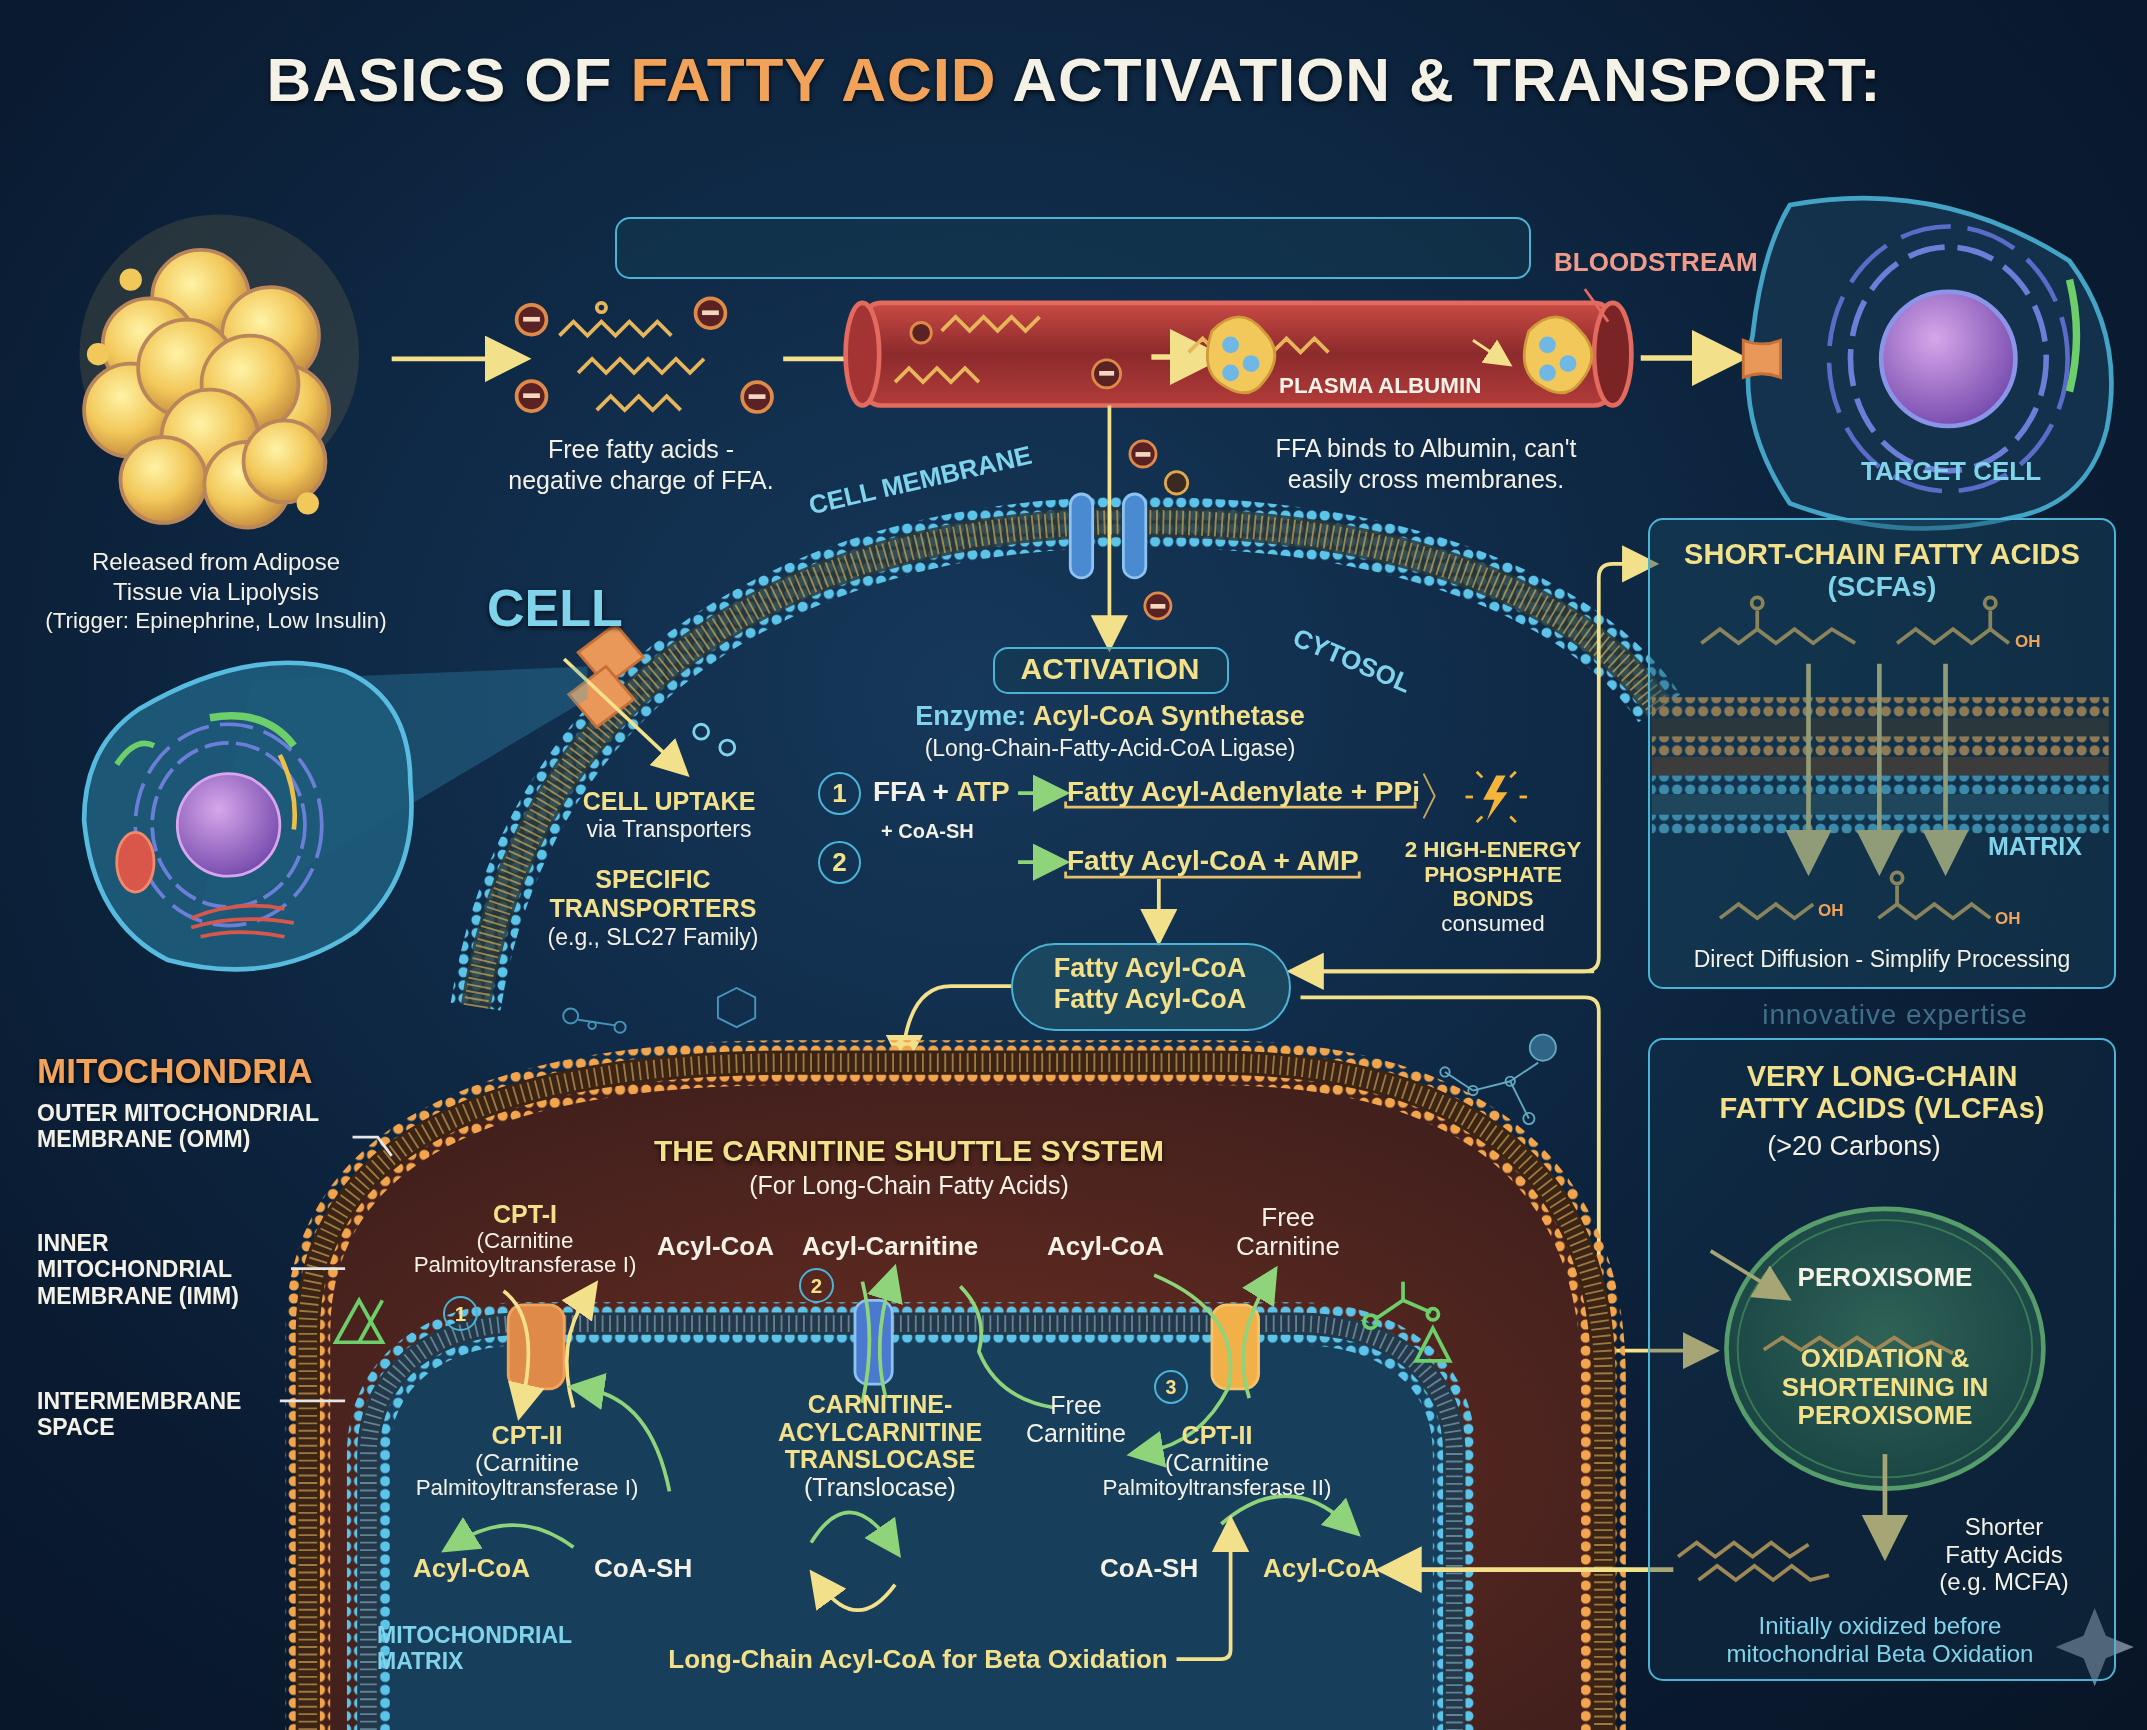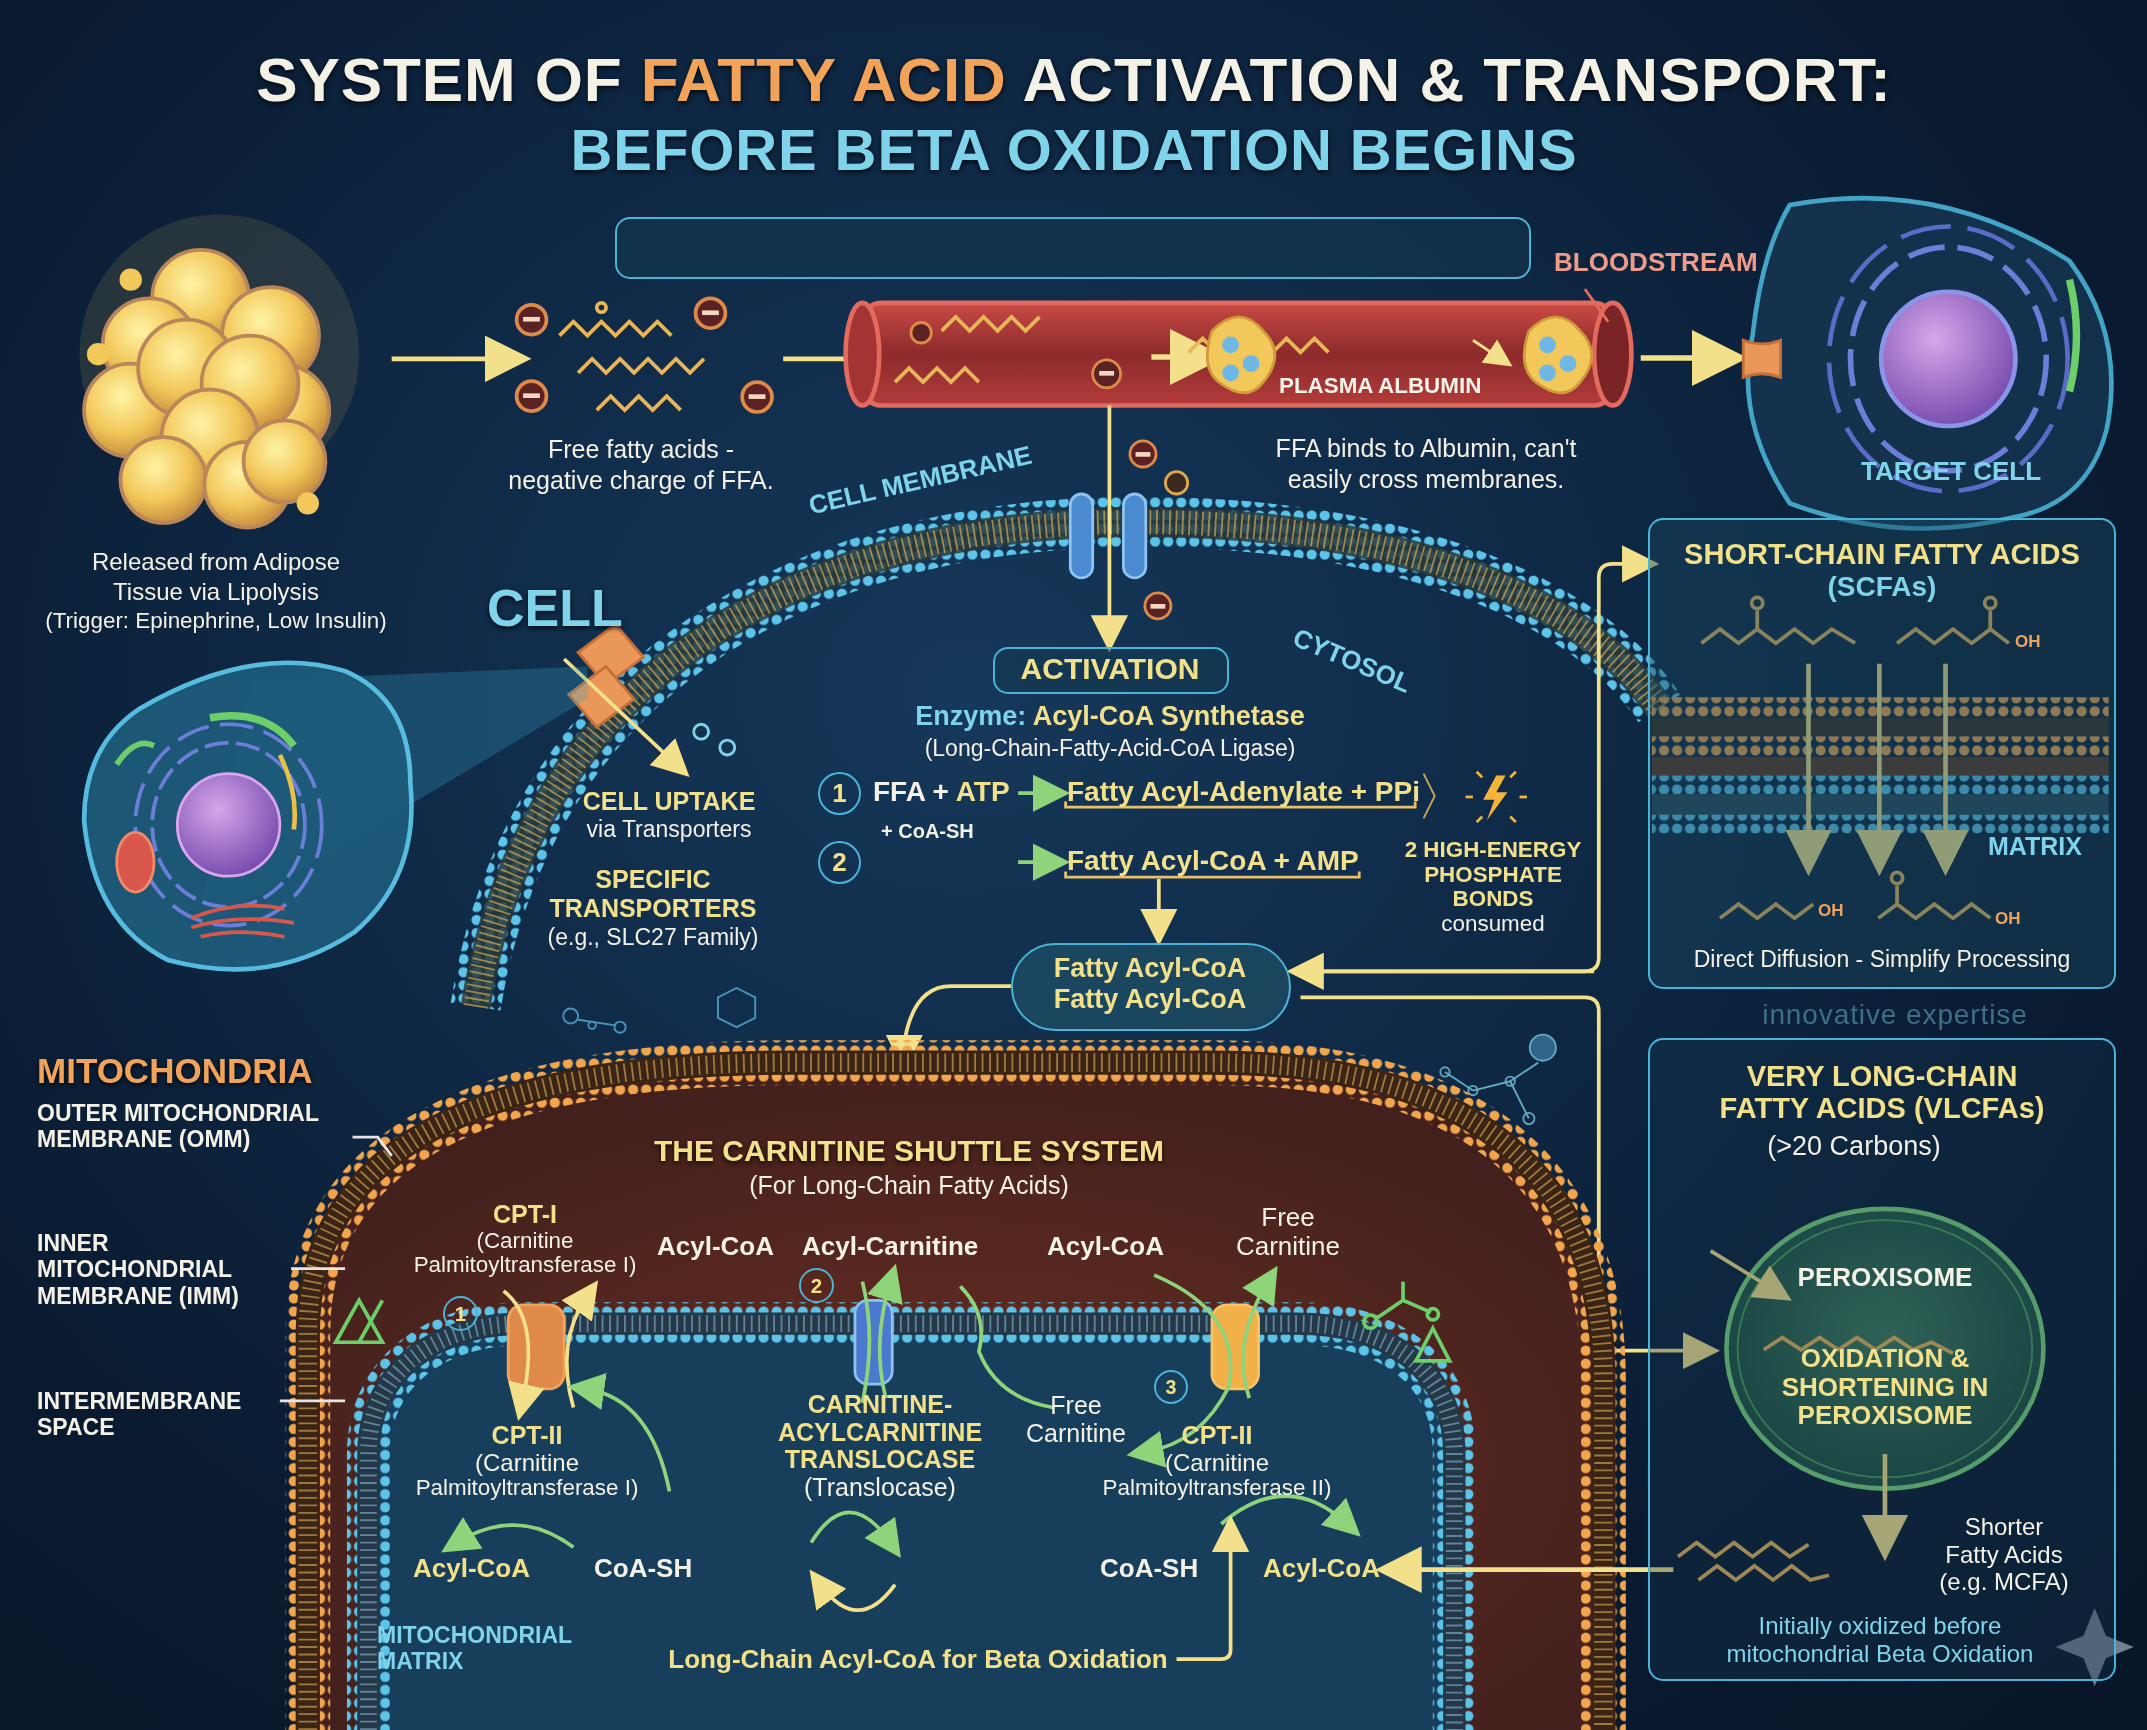--- a/index.html
+++ b/index.html
@@ -318,23 +318,22 @@
     <polyline points="1892,1448 1912,1435 1932,1448 1952,1435 1972,1448 1992,1435 2012,1448 2032,1435 2052,1448 2072,1440 2095,1452" stroke="#e8b65a" stroke-width="4" fill="none"></polyline>
   </g>
   <line x1="1835" y1="1342" x2="1905" y2="1385" stroke="#f3e08a" stroke-width="4" marker-end="url(#ay)"></line>
   <line x1="2022" y1="1560" x2="2022" y2="1650" stroke="#f3e08a" stroke-width="5" marker-end="url(#ay)"></line>
   <polyline points="1800,1670 1820,1655 1840,1670 1860,1655 1880,1670 1900,1655 1920,1670 1940,1657" stroke="#e8b65a" stroke-width="4" fill="none"></polyline>
   <polyline points="1822,1695 1842,1680 1862,1695 1882,1680 1902,1695 1922,1680 1942,1695 1962,1690" stroke="#e8b65a" stroke-width="4" fill="none"></polyline>
   <path d="M2235,1755 l12,-30 l12,30 l30,12 l-30,12 l-12,30 l-12,-30 l-30,-12z" fill="#b8c6d6" opacity=".6"></path>
 </svg>
 
 <div class="t c title1 white shadow" style="left:1074px;top:47px;">
-  <span>SYSTEM OF </span><span class="org">FATTY ACID</span><span> ACTIVATION &amp; TRANSPORT:</span>
-</div>
-<div class="t c title2 cyan shadow" style="left:1074px;top:119px;">BEFORE BETA OXIDATION BEGINS</div>
+  <span>BASICS OF </span><span class="org">FATTY ACID</span><span> ACTIVATION &amp; TRANSPORT:</span>
+</div>
 
 <div class="box" style="left:615px;top:217px;width:916px;height:62px;background:rgba(20,60,80,.45);"></div>
 <div class="t b pink" style="left:1554px;top:248px;font-size:26px;">BLOODSTREAM</div>
 <div class="t b white" style="left:1279px;top:374px;font-size:22.4px;">PLASMA ALBUMIN</div>
 
 <div class="t c white" style="left:216px;top:547px;font-size:24px;line-height:1.25;">
   <div>Released from Adipose</div>
   <div>Tissue via Lipolysis</div>
   <div style="font-size:22.4px;">(Trigger: Epinephrine, Low Insulin)</div>
 </div>

